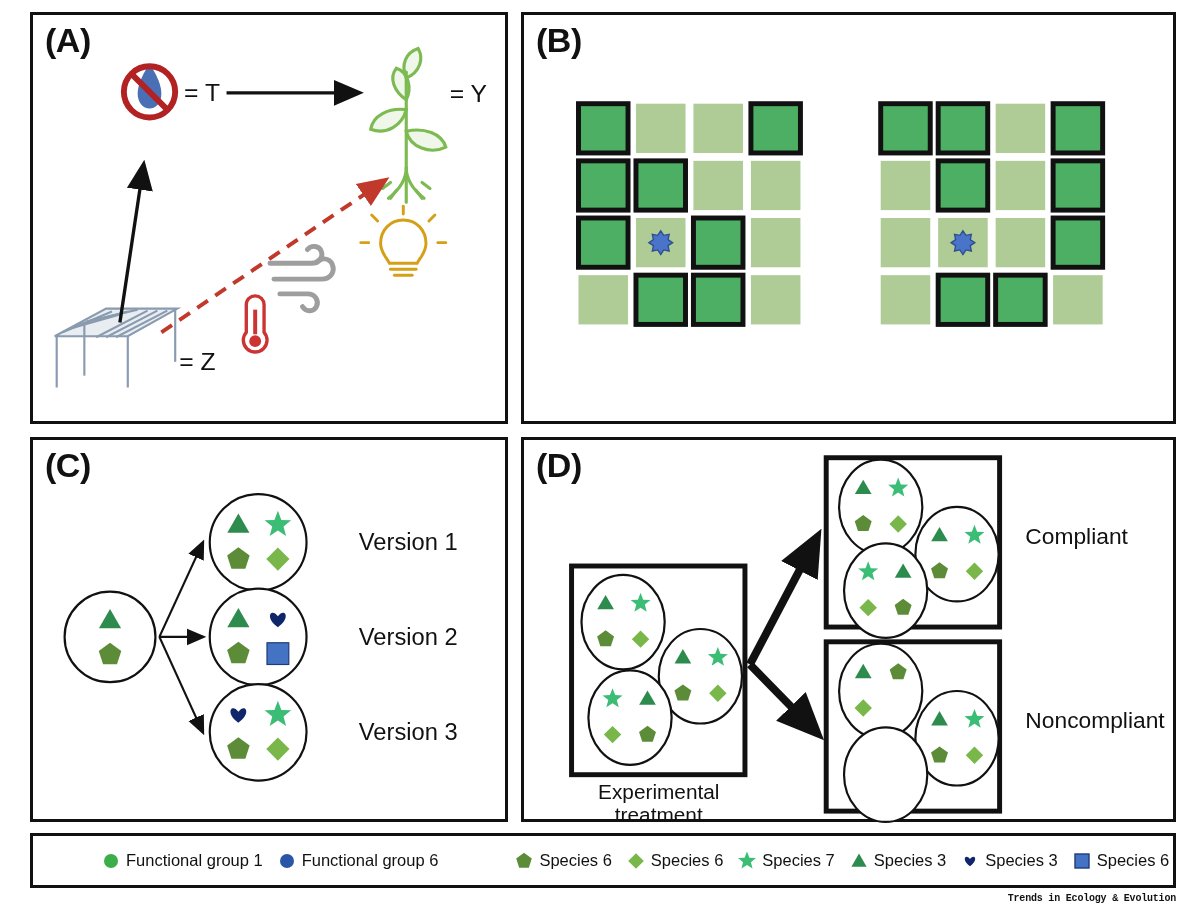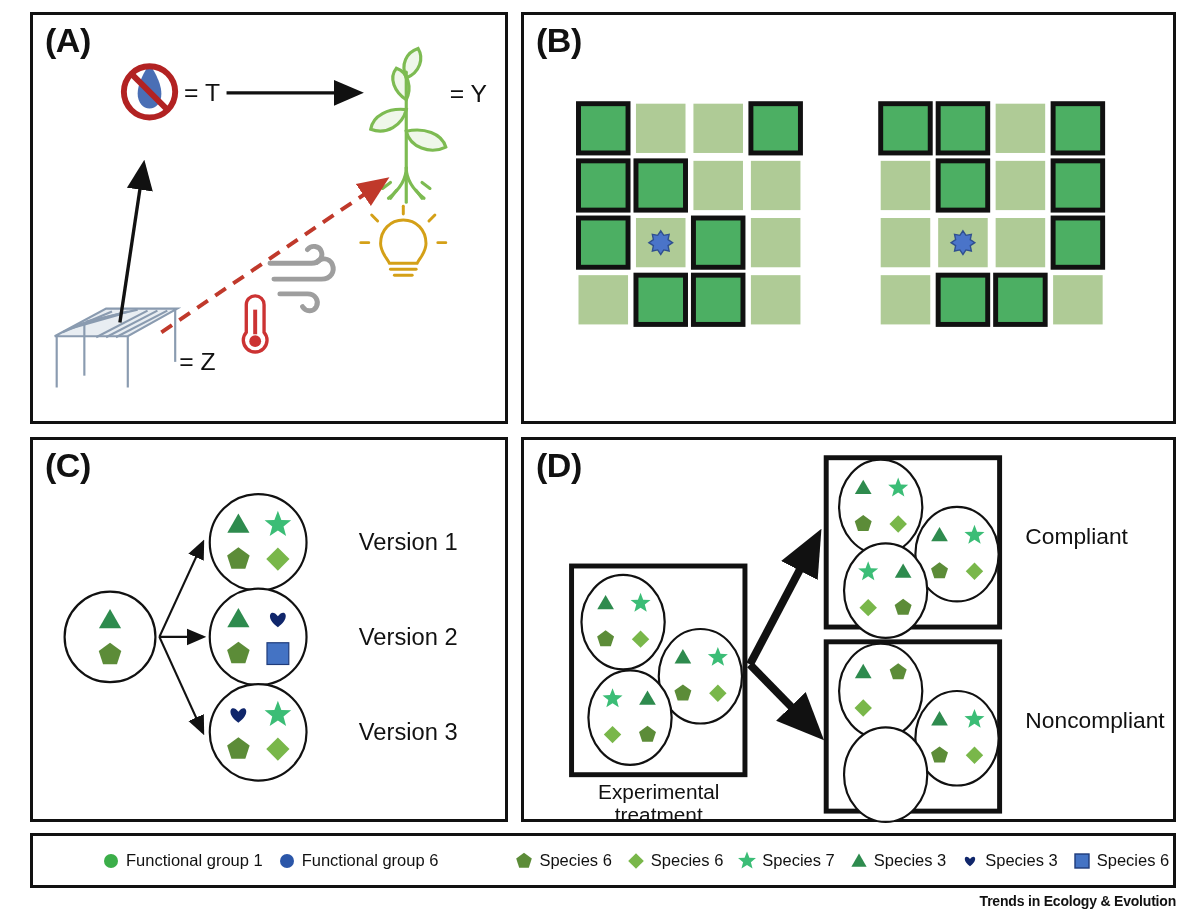--- a/index.html
+++ b/index.html
@@ -45,22 +45,22 @@
   .legend-group{display:flex;align-items:center;}
   .legend-item{display:flex;align-items:flex-start;margin-right:14px;}
   .legend-item .lbl{
     font-size:16.5px;color:#111;margin-left:5px;white-space:nowrap;
     font-family:"Liberation Sans", sans-serif;
   }
   .legend-sym{width:20px;height:20px;display:block;flex:0 0 auto;}
 
   #footer-text{
     position:absolute;right:24px;top:893px;
-    font-size:14px;font-weight:bold;color:#111;letter-spacing:-0.2px;
-    font-family:Liberation Sans, sans-serif;
+    font-size:10px;font-weight:bold;color:#111;letter-spacing:-0.2px;
+    font-family:Liberation Mono, monospace;
   }
 
   .axis-text{font-family:"Liberation Sans", sans-serif;}
 </style>
 </head>
 <body>
 
 <div class="figure">
 
   <div class="panel" id="panel-a">

